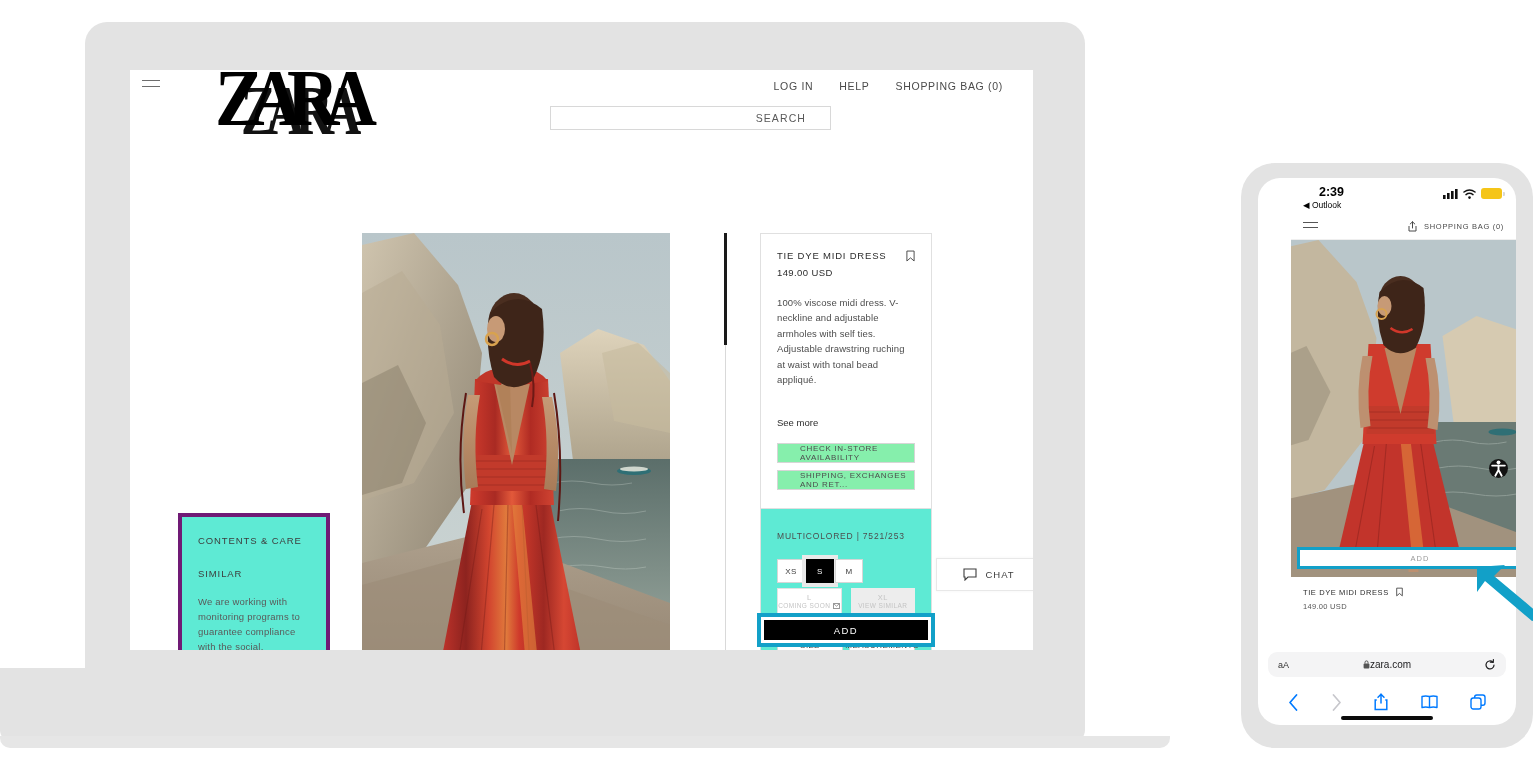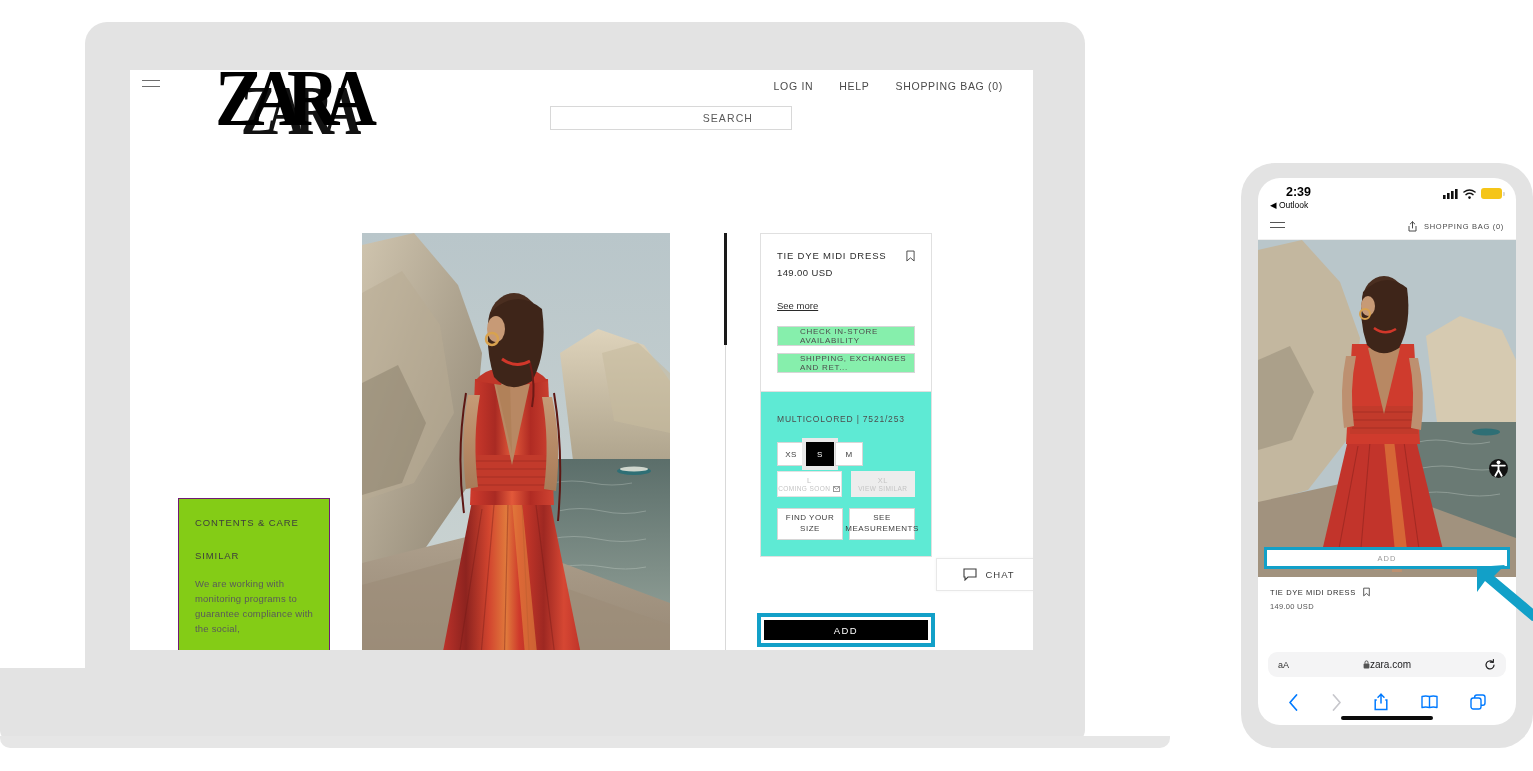--- a/index.html
+++ b/index.html
@@ -54,33 +54,33 @@
     transform: scaleY(1.2);
   }
   .nav-links {
     position: absolute; right: 30px; top: 10px;
     display: flex; gap: 26px;
   }
   .nav-links a {
     font-size: 10.5px; color: #4a4a4a; letter-spacing: .7px; text-decoration: none;
   }
   .search-box {
-    position: absolute; left: 420px; top: 36px; width: 242px; height: 24px;
+    position: absolute; left: 420px; top: 36px; width: 281px; height: 24px;
     border: 1px solid #d8d8d8; background: #fff;
     display: flex; align-items: center; justify-content: flex-end;
-    padding-right: 38px;
+    padding-right: 24px;
   }
   .search-box span { font-size: 10.5px; color: #595959; letter-spacing: 1.1px; }
 
   
   .pdp { position: relative; }
 
   .contents-card {
-    position: absolute; left: 48px; top: 340px; width: 152px; height: 182px;
-    border: 1px solid #701a75; background: #84cc16;
+    position: absolute; left: 48px; top: 355px; width: 152px; height: 182px;
+    border: 4px solid #701a75; background: #5eead4;
     padding: 18px 16px;
   }
   .contents-card h3 {
     font-size: 9.5px; font-weight: 400; color: #3d3d3d; letter-spacing: .9px;
     margin-bottom: 22px;
   }
   .contents-card h4 {
     font-size: 9.5px; font-weight: 400; color: #3d3d3d; letter-spacing: .9px;
     margin-bottom: 15px;
   }
@@ -111,22 +111,22 @@
     border: 1px solid #e0e0e0; background: #fff; padding: 16px 16px 18px;
   }
   .prod-title-row { display: flex; justify-content: space-between; align-items: flex-start; }
   .prod-title { font-size: 9.5px; color: #2b2b2b; letter-spacing: .8px; }
   .prod-price { font-size: 9.5px; color: #2b2b2b; margin-top: 6px; letter-spacing: .4px; }
   .bookmark-ic { width: 9px; height: 12px; flex: none; }
   .prod-desc {
     font-size: 9.5px; color: #4d4d4d; line-height: 1.62; margin-top: 17px; letter-spacing: .1px;
   }
   .prod-seemore {
-    display: inline-block; margin-top: 22px;
-    font-size: 9.5px; color: #2b2b2b; text-decoration: underline;
+    display: inline-block; margin-top: 30px;
+    font-size: 9.5px; color: #2b2b2b; 
   }
   .pill {
     margin-top: 13px; height: 20px; border: 1px solid #d6d6d6; background: #86efac;
     display: flex; align-items: center; padding-left: 22px;
     font-size: 8px; color: #4d4d4d; letter-spacing: .7px;
   }
   .pill.second { margin-top: 7px; }
 
   .size-box {
     border: 1px solid #e0e0e0; border-top: none; background: #5eead4;
@@ -179,21 +179,21 @@
   .chat-widget span { font-size: 9.5px; color: #3d3d3d; letter-spacing: .9px; }
 
   
   #phone { position: absolute; left: 1241px; top: 163px; width: 292px; height: 585px; }
   .phone-body {
     position: absolute; left: 0; top: 0; width: 292px; height: 585px;
     background: #e3e3e3; border-radius: 34px;
   }
   .phone-screen {
     position: absolute; left: 17px; top: 15px; width: 258px; height: 547px;
-    background: #fff; border-radius: 22px; overflow: hidden;
+    background: #fff; border-radius: 22px; overflow: hidden; padding-left: 33px;
   }
 
   .status-bar {
     position: relative; height: 36px; padding: 7px 16px 0;
   }
   .status-time { font-size: 12.5px; font-weight: 700; color: #000; margin-left: 12px; }
   .status-back {
     font-size: 8.5px; color: #000; position: absolute; left: 12px; top: 22px;
   }
   .status-right {
@@ -429,20 +429,21 @@
         <div class="info-box">
           <div class="prod-title-row">
             <div>
               <div class="prod-title">TIE DYE MIDI DRESS</div>
               <div class="prod-price">149.00 USD</div>
             </div>
             <svg class="bookmark-ic" viewBox="0 0 10 13">
               <path d="M1 1 h8 v11 l-4 -3.4 l-4 3.4 Z" fill="none" stroke="#3d3d3d" stroke-width="1"></path>
             </svg>
           </div>
+          <div class="prod-desc">100% viscose midi dress. V-neckline and adjustable armholes with self ties. Adjustable drawstring ruching at waist with tonal bead appliqué.</div>
           <a class="prod-seemore">See more</a>
           <div class="pill">CHECK IN-STORE AVAILABILITY</div>
           <div class="pill second">SHIPPING, EXCHANGES AND RET...</div>
         </div>
 
         <div class="size-box">
           <div class="color-code">MULTICOLORED | 7521/253</div>
 
           <div class="size-row">
             <div class="size-btn">XS</div>

